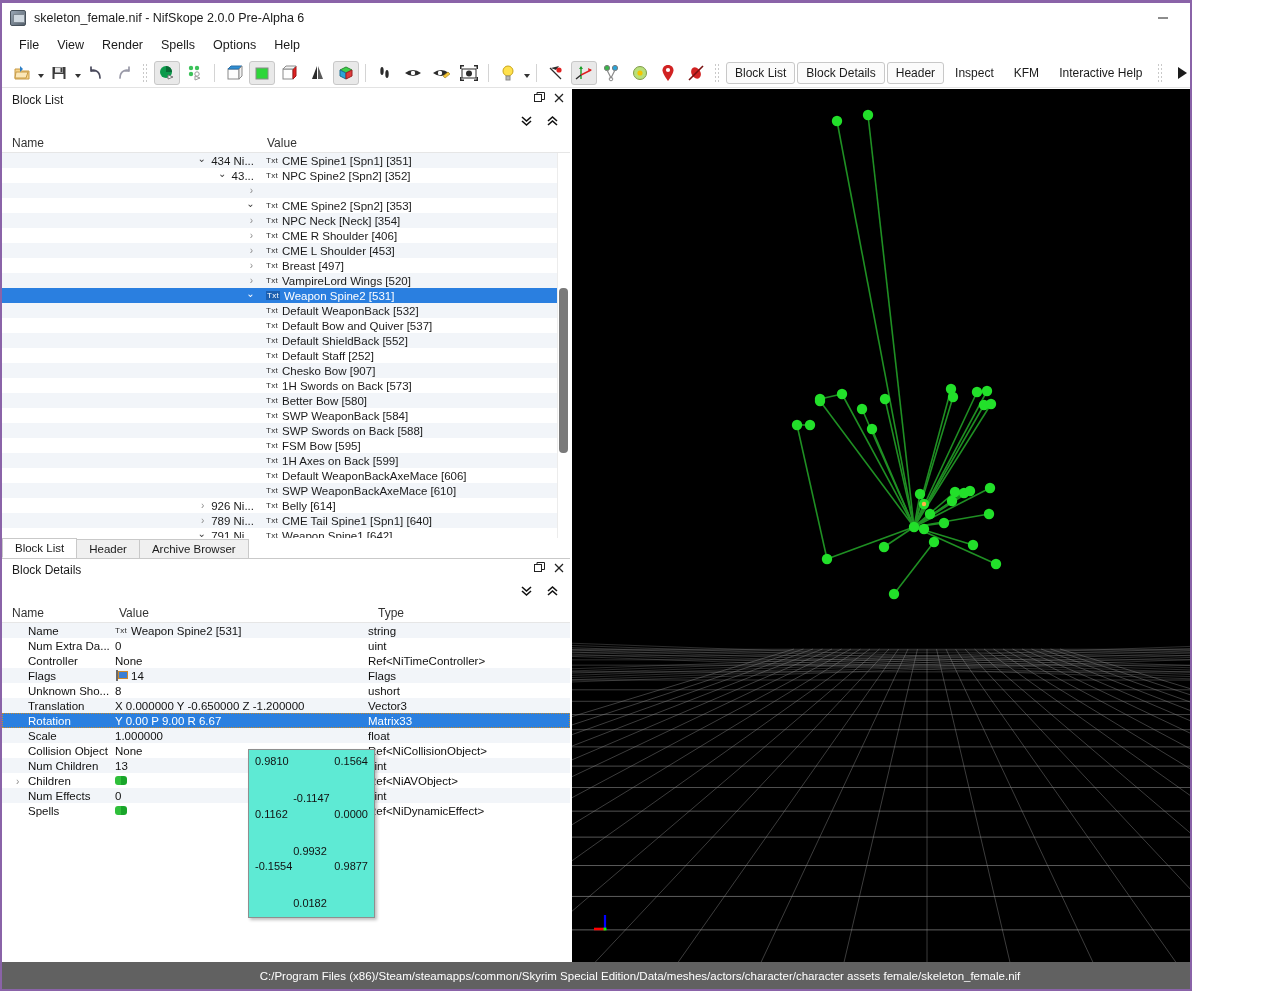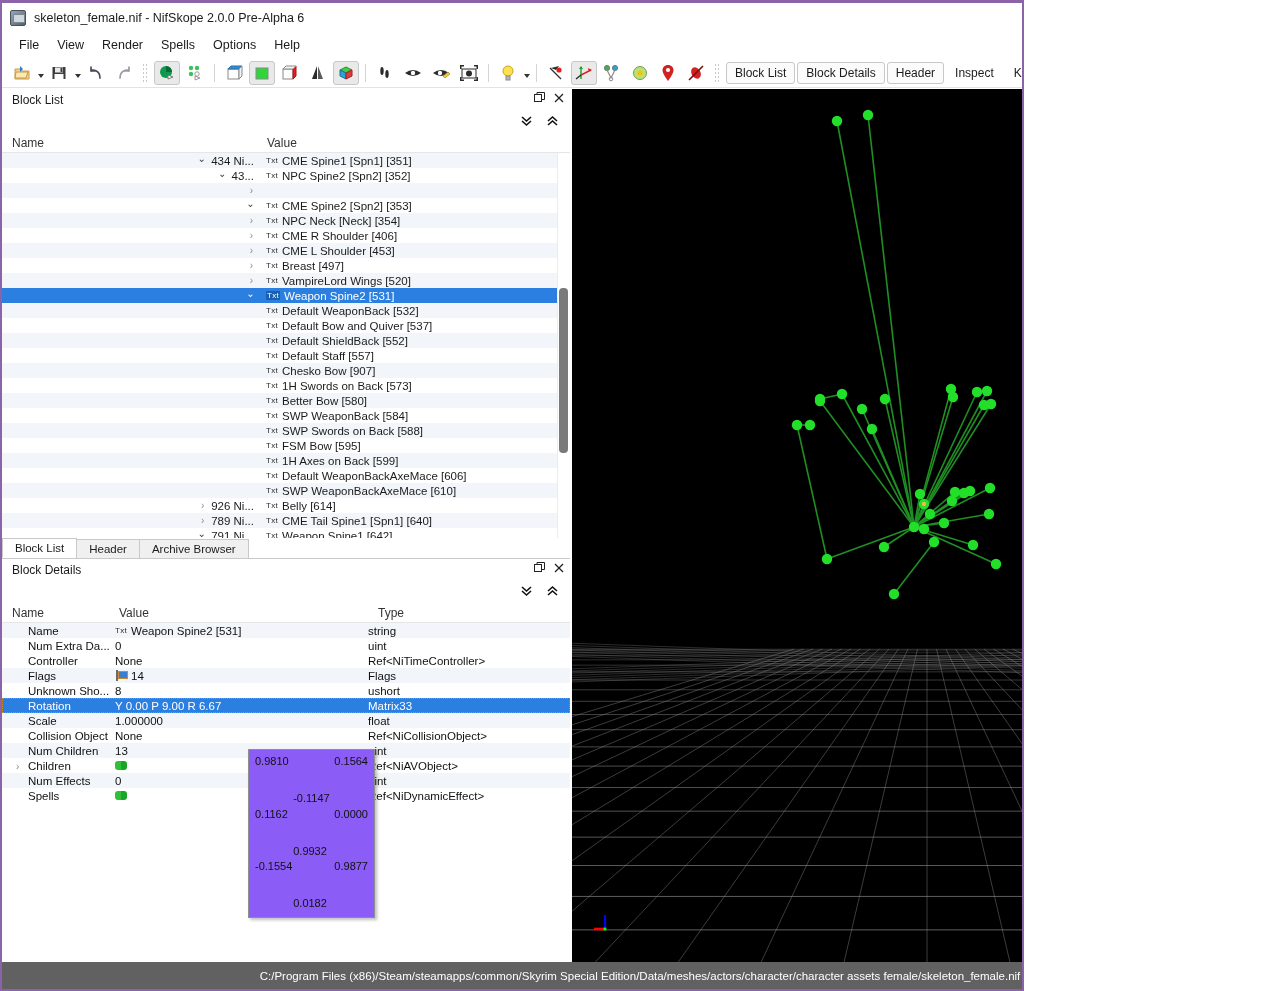--- a/index.html
+++ b/index.html
@@ -5,21 +5,21 @@
   * { box-sizing: border-box; }
   html, body {
     margin: 0; padding: 0;
     width: 1280px; height: 991px;
     overflow: hidden;
     font-family: "Liberation Sans", sans-serif;
     background: #ffffff;
   }
   #app {
     position: relative;
-    width: 1024px; height: 991px;
+    width: 1192px; height: 991px;
     border: 2px solid #8a63a8;
     border-top: 3px solid #8a63a8;
     background: #ffffff;
     overflow: hidden;
   }
 
   
   #titlebar {
     position: absolute; left: 0; top: 0; width: 1276px; height: 29px;
     background: #ffffff;
@@ -142,21 +142,21 @@
     background:#2fbf3a; border-radius:3px 0 0 3px;}
   .ref-icon::after{content:""; position:absolute; left:6px; top:1px; width:6px;height:9px;
     background:#19a52a; border-radius:0 3px 3px 0;}
   .flag-icon { display:inline-block; width:12px; height:11px; position:relative;}
   .flag-icon::before{content:""; position:absolute; left:1px; top:0; width:1.5px;height:11px;background:#6b6b6b;}
   .flag-icon::after{content:""; position:absolute; left:3px; top:1px; width:8px;height:6px;background:#3b7fd4;border:1px solid #d08a2a;}
 
   
   #rot-tip {
     position:absolute; left:246px; top:746px; width:127px;
-    background:#8b5cf6; border:1px solid #8f8f8f; padding:4px 6px 5px 6px;
+    background:#5eead4; border:1px solid #8f8f8f; padding:4px 6px 5px 6px;
     font-size:11px; color:#111; box-shadow: 2px 2px 3px rgba(0,0,0,0.25);
     z-index: 20;
   }
   #rot-tip .rt-row { display:flex; justify-content:space-between; line-height:15.5px; }
   #rot-tip .rt-row span { display:inline-block; text-align:left; }
   #rot-tip .c0{width:39px;} #rot-tip .c1{width:42px;margin-top:37px;} #rot-tip .c2{width:34px;}
 
   
   #viewport {
     position:absolute; left:570px; top:86px; width:706px; height:877px;
@@ -589,21 +589,21 @@
               <span>Default ShieldBack [552]</span>
             </div>
           </div>
           <div class="bl-row">
             <div class="bl-name">
               <span style="display: inline-block; width: 76px;"></span>
               <span style="display: inline-block; width: 13px;"></span>
             </div>
             <div class="bl-val">
               <span class="txt-badge">Txt</span>
-              <span>Default Staff [557]</span>
+              <span>Default Staff [252]</span>
             </div>
           </div>
           <div class="bl-row alt">
             <div class="bl-name">
               <span style="display: inline-block; width: 76px;"></span>
               <span style="display: inline-block; width: 13px;"></span>
             </div>
             <div class="bl-val">
               <span class="txt-badge">Txt</span>
               <span>Chesko Bow [907]</span>
@@ -801,20 +801,27 @@
             <span>14</span>
           </div>
           <div class="d-type">Flags</div>
         </div>
         <div class="d-row">
           <div class="d-name"><span>Unknown Sho...</span></div>
           <div class="d-val">
             <span>8</span>
           </div>
           <div class="d-type">ushort</div>
+        </div>
+        <div class="d-row alt">
+          <div class="d-name"><span>Translation</span></div>
+          <div class="d-val">
+            <span>X 0.000000 Y -0.650000 Z -1.200000</span>
+          </div>
+          <div class="d-type">Vector3</div>
         </div>
         <div class="d-row sel">
           <div class="d-name"><span>Rotation</span></div>
           <div class="d-val">
             <span>Y 0.00 P 9.00 R 6.67</span>
           </div>
           <div class="d-type">Matrix33</div>
         </div>
         <div class="d-row alt">
           <div class="d-name"><span>Scale</span></div>

